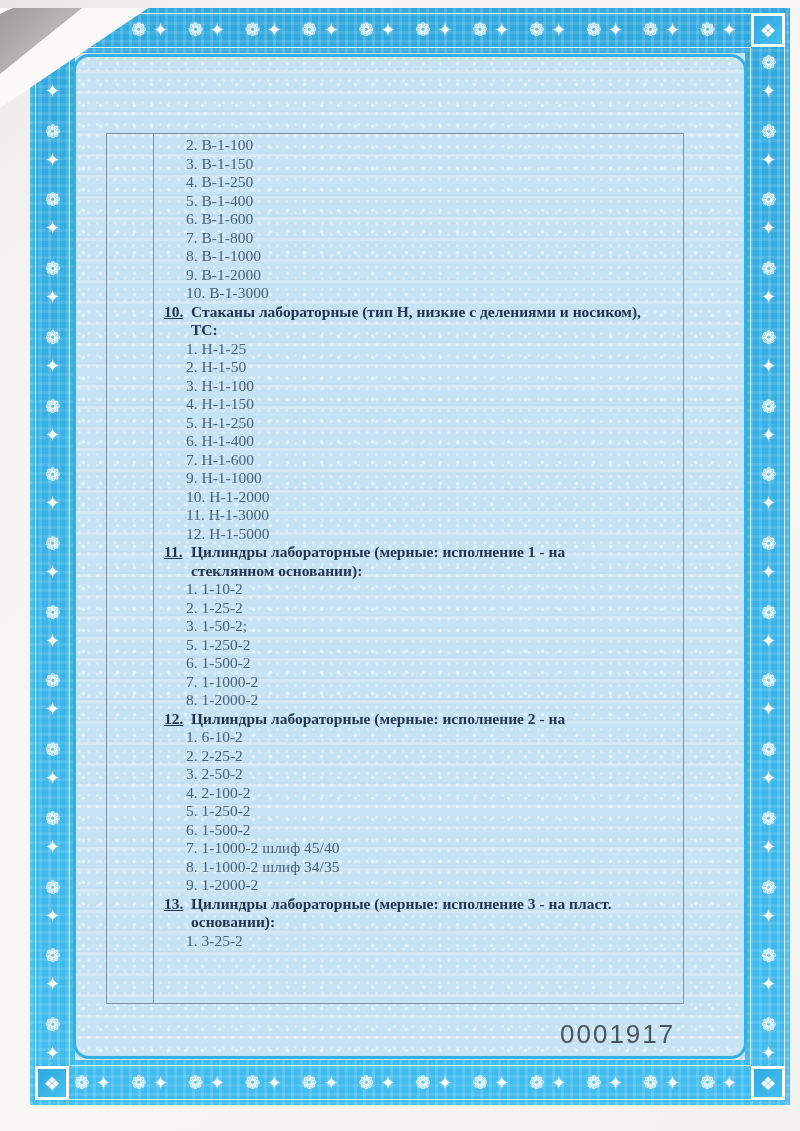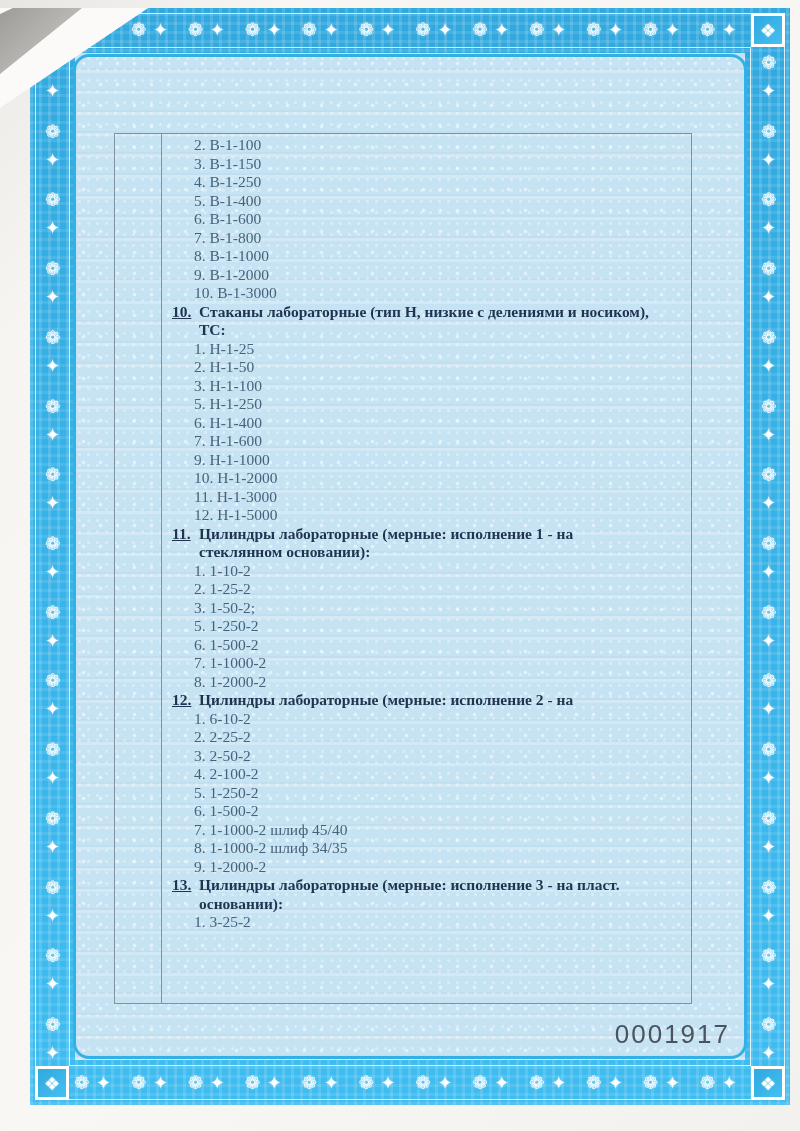--- a/index.html
+++ b/index.html
@@ -68,35 +68,35 @@
       radial-gradient(circle, rgba(255,255,255,.35) 1px, rgba(255,255,255,0) 2px);
     background-size:auto, 17px 21px, 9px 11px;
   }
   .inner-frame{
     position:absolute;inset:46px 43px;
     border:3px solid var(--border_cyan,#33b1e6);
     border-radius:16px;pointer-events:none;
   }
   
   .table{
-    position:absolute;left:114px;top:133px;width:578px;height:871px;
+    position:absolute;left:106px;top:133px;width:578px;height:871px;
     border:1px solid var(--table_line,#7e92a1);
   }
   .vline{position:absolute;left:46px;top:0;bottom:0;border-left:1px solid var(--table_line,#7e92a1);}
   .list{
     position:absolute;left:47px;right:2px;top:2px;
     font-size:15.5px;line-height:18.5px;color:var(--body_text,#47617a);
   }
   .iline{padding-left:32px;}
   .hline{padding-left:37px;font-weight:bold;color:var(--heading_text,#1e3450);}
   .hnum{display:inline-block;width:27px;margin-left:-27px;text-decoration:underline;}
   
   .serial{
     position:absolute;left:560px;top:1019px;width:170px;
-    text-align:right;
+    text-align:left;
     font-family:"Liberation Sans",sans-serif;
     font-size:26px;letter-spacing:2px;
     color:var(--serial_text,#4b545e);
   }
   
   .corner-cover{
     position:absolute;left:0;top:0;width:160px;height:108px;
     clip-path:polygon(0 0,160px 0,0 108px);
     background:linear-gradient(135deg,#fbfaf8 55%,#eceae6 100%);
   }
@@ -141,20 +141,21 @@
         <div class="iline">6. В-1-600</div>
         <div class="iline">7. В-1-800</div>
         <div class="iline">8. В-1-1000</div>
         <div class="iline">9. В-1-2000</div>
         <div class="iline">10. В-1-3000</div>
         <div class="hline"><span class="hnum">10.</span>Стаканы лабораторные (тип Н, низкие с делениями и носиком),</div>
         <div class="hline">ТС:</div>
         <div class="iline">1. Н-1-25</div>
         <div class="iline">2. Н-1-50</div>
         <div class="iline">3. Н-1-100</div>
+        <div class="iline">4. Н-1-150</div>
         <div class="iline">5. Н-1-250</div>
         <div class="iline">6. Н-1-400</div>
         <div class="iline">7. Н-1-600</div>
         <div class="iline">9. Н-1-1000</div>
         <div class="iline">10. Н-1-2000</div>
         <div class="iline">11. Н-1-3000</div>
         <div class="iline">12. Н-1-5000</div>
         <div class="hline"><span class="hnum">11.</span>Цилиндры лабораторные (мерные: исполнение 1 - на</div>
         <div class="hline">стеклянном основании):</div>
         <div class="iline">1. 1-10-2</div>

